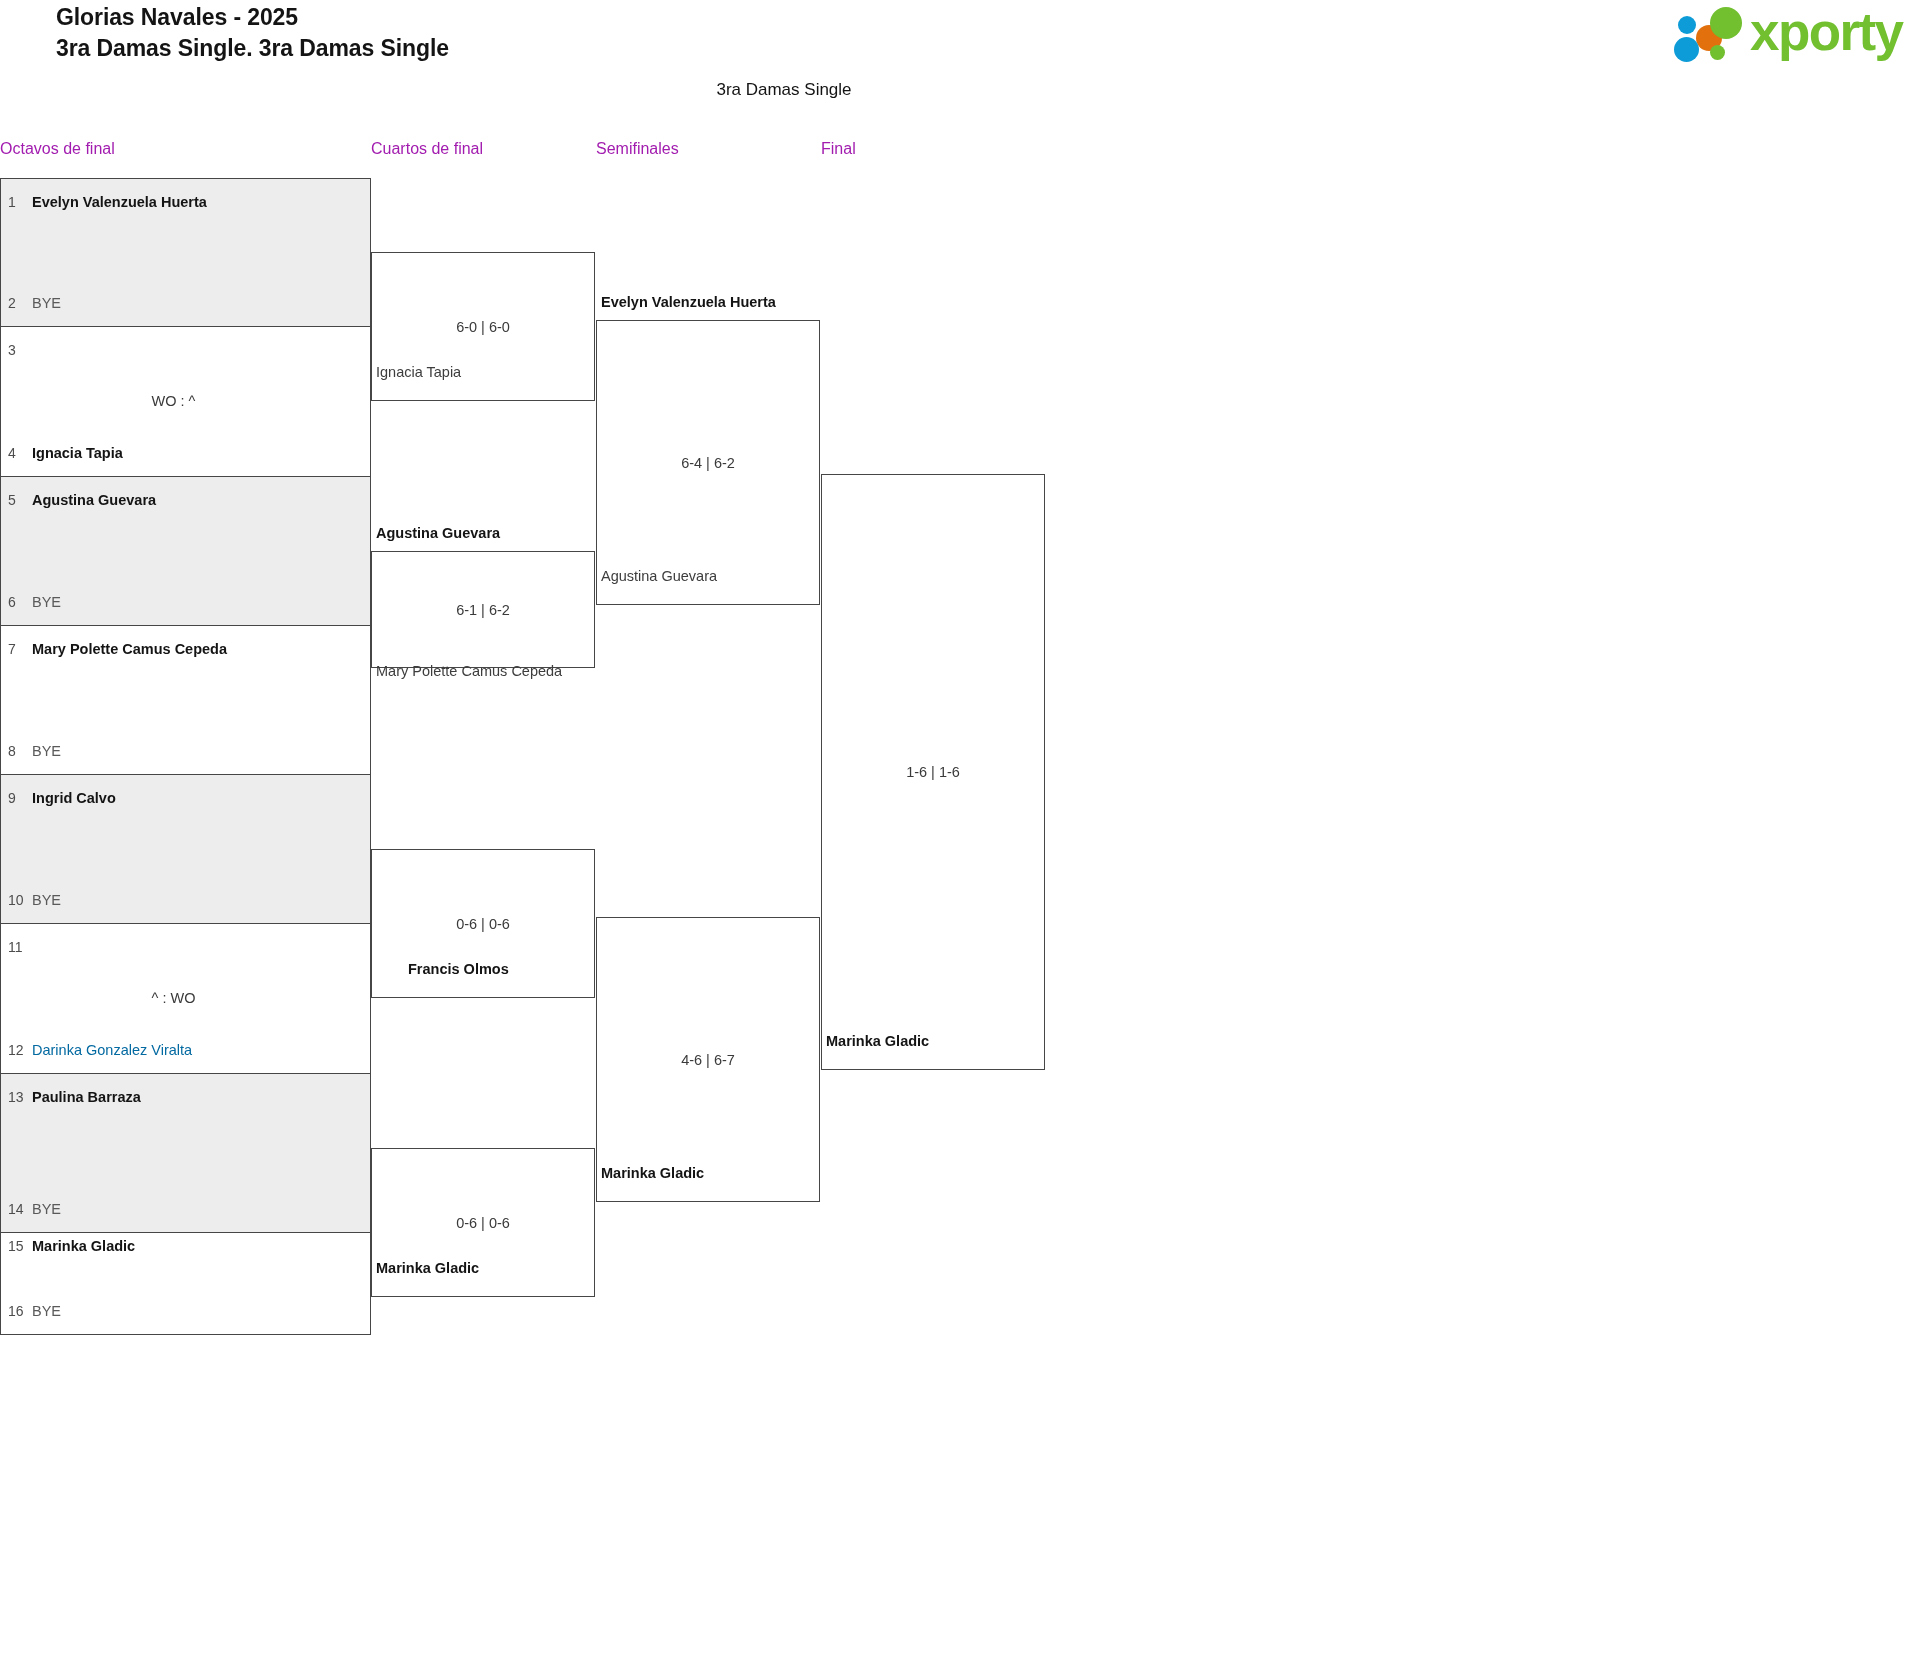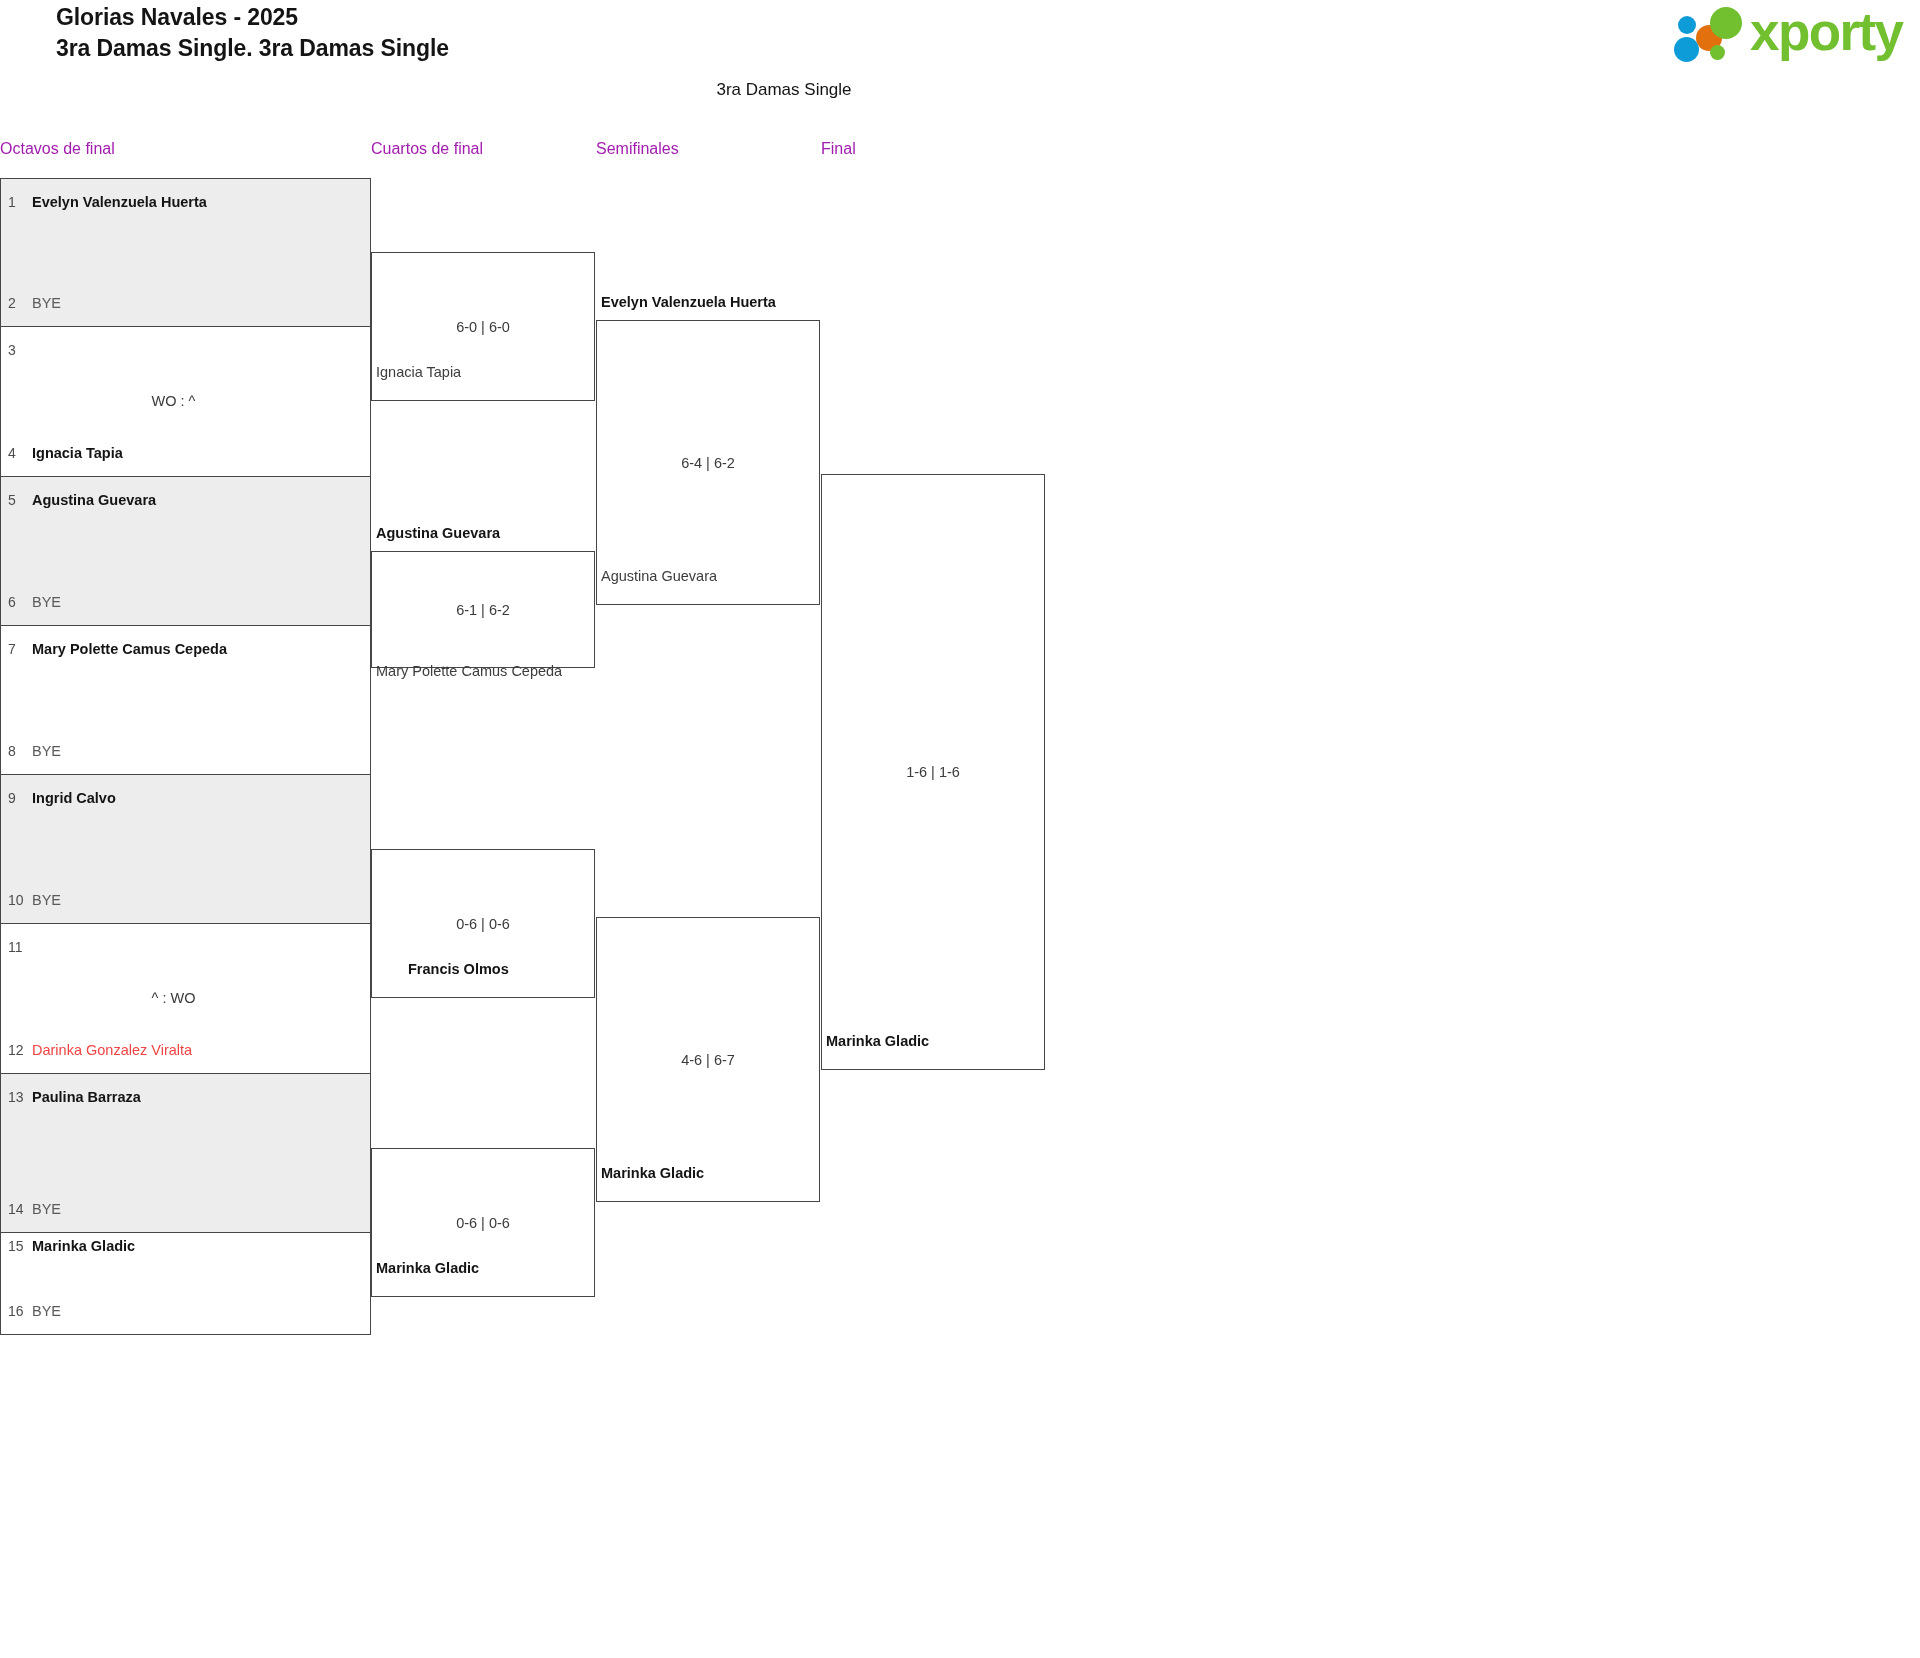--- a/index.html
+++ b/index.html
@@ -117,21 +117,21 @@
   .seed {
     display: inline-block;
     min-width: 24px;
     font-size: 14px;
     color: #4d4d4d;
     flex: 0 0 auto;
   }
   .pname { font-size: 14.5px; color: #141414; }
   .pname.win { font-weight: bold; }
   .pname.bye { color: #5a5a5a; }
-  .pname.lose { color: #ef4444; }
+  .pname.lose { color: #0369a1; }
 
   .r0-score {
     position: absolute;
     left: 0; right: 0;
     top: 50%;
     transform: translateY(-50%);
     text-align: center;
     font-size: 14.5px;
     color: #3a3a3a;
     padding-right: 24px;

